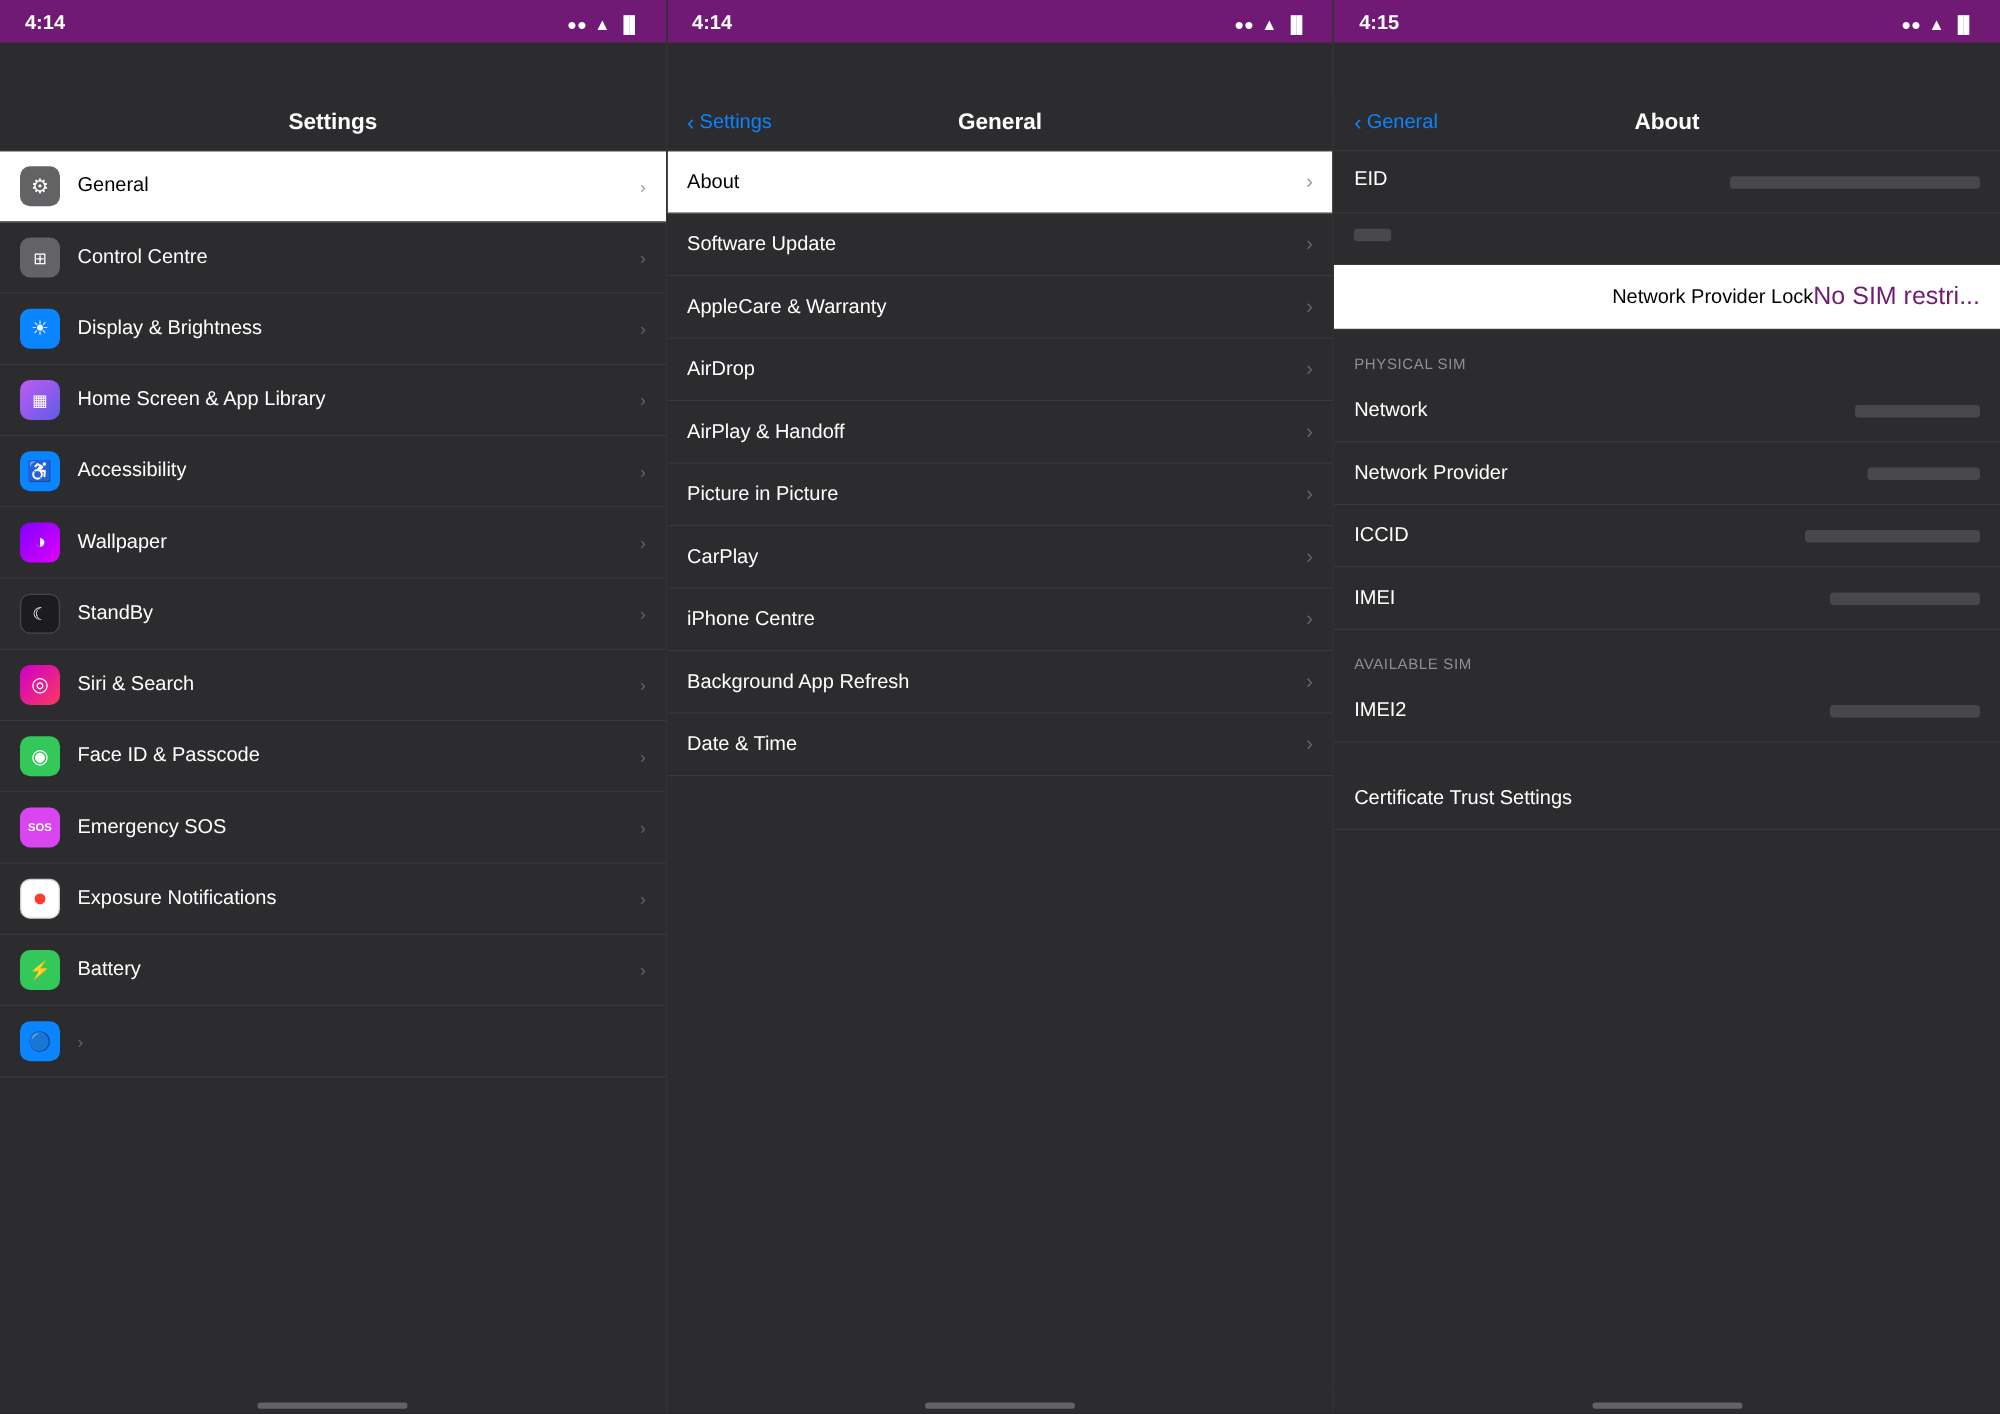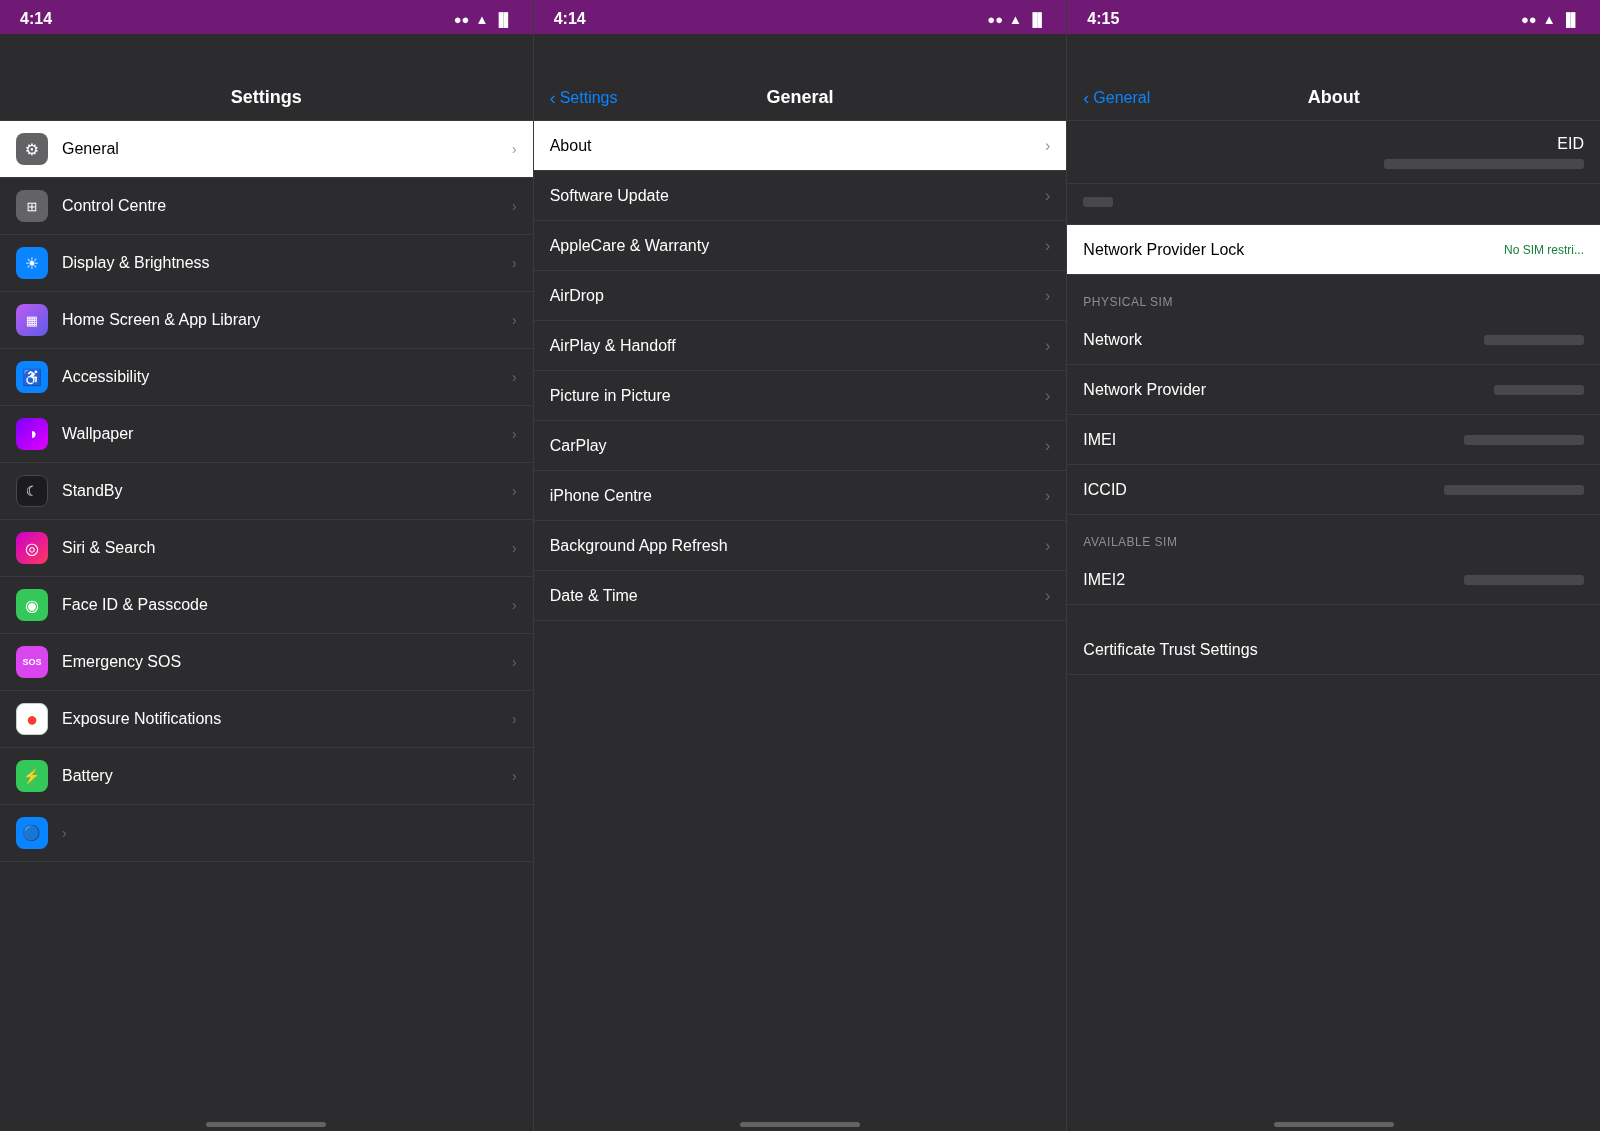--- a/index.html
+++ b/index.html
@@ -176,33 +176,33 @@
       background: #48484a;
       border-radius: 3px;
       height: 10px;
       vertical-align: middle;
     }
 
     
     .nplock-row {
       display: flex;
       align-items: center;
-      justify-content: space-between;
+      justify-content: flex-end;
       padding: 14px 16px;
       background: #ffffff;
       border-bottom: 1px solid #3a3a3c;
       min-height: 50px;
     }
     .nplock-title {
       font-size: 16px;
       color: #000;
     }
     .nplock-value {
-      font-size: 12px;
-      color: #15803d;
+      font-size: 20px;
+      color: #701a75;
     }
 
     
     .settings-list::-webkit-scrollbar { display: none; }
 
     
     .home-indicator {
       height: 20px;
       display: flex;
       align-items: flex-end;
@@ -437,21 +437,21 @@
     <div class="nav-back">
       <span class="chevron-left">‹</span>
       <span>General</span>
     </div>
     <span class="nav-title">About</span>
   </div>
   <div class="separator"></div>
 
   <div class="settings-list">
 
-    <div class="plain-row" style="flex-direction:column; align-items:flex-end;">
+    <div class="plain-row" style="flex-direction:row; align-items:flex-start;">
       <span class="plain-row-title">EID</span>
       <span class="redacted" style="width:200px; margin-top:6px;"></span>
     </div>
     <div style="padding:8px 16px 14px; background:#2c2c2e; border-bottom:1px solid #3a3a3c;">
       <span class="redacted" style="width:30px;"></span>
     </div>
 
     <div class="nplock-row">
       <span class="nplock-title">Network Provider Lock</span>
       <span class="nplock-value">No SIM restri...</span>
@@ -463,29 +463,29 @@
       <span class="plain-row-title">Network</span>
       <span class="redacted" style="width:100px;"></span>
     </div>
 
     <div class="plain-row">
       <span class="plain-row-title">Network Provider</span>
       <span class="redacted" style="width:90px;"></span>
     </div>
 
     <div class="plain-row">
+      <span class="plain-row-title">ICCID</span>
+      <span class="redacted" style="width:140px;"></span>
+    </div>
+
+    <div class="plain-row">
       <span class="plain-row-title">IMEI</span>
       <span class="redacted" style="width:120px;"></span>
     </div>
 
-    <div class="plain-row">
-      <span class="plain-row-title">ICCID</span>
-      <span class="redacted" style="width:140px;"></span>
-    </div>
-
     <div class="section-header">AVAILABLE SIM</div>
 
     <div class="plain-row">
       <span class="plain-row-title">IMEI2</span>
       <span class="redacted" style="width:120px;"></span>
     </div>
 
     <div class="plain-row" style="margin-top:20px;">
       <span class="plain-row-title">Certificate Trust Settings</span>
     </div>

